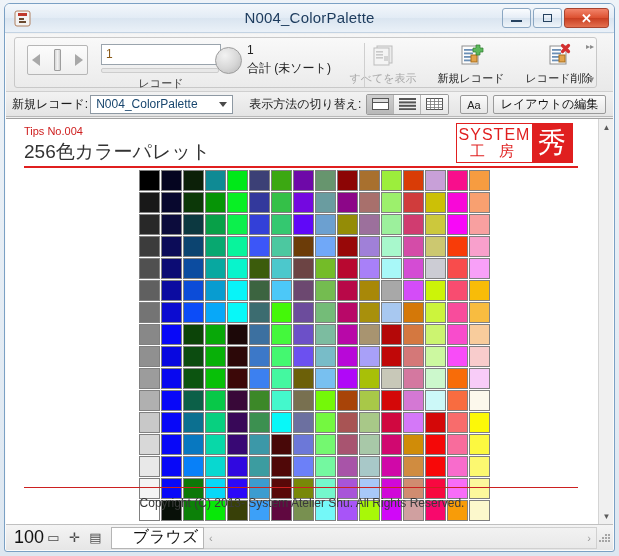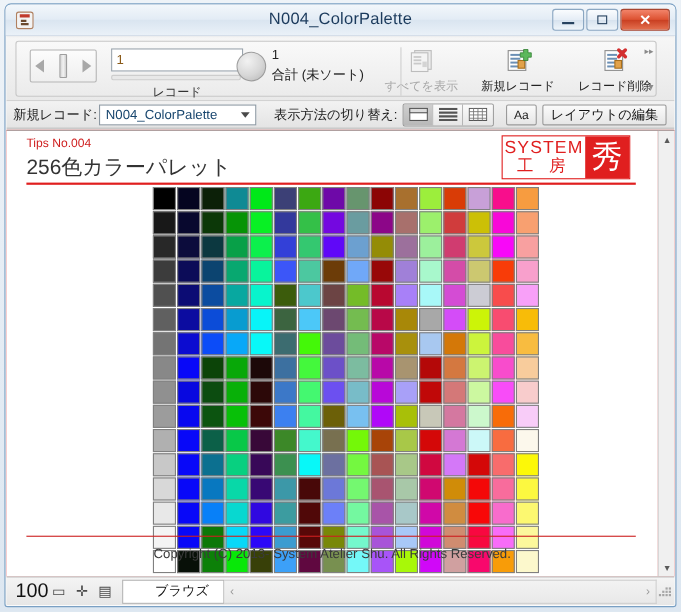--- a/index.html
+++ b/index.html
@@ -233,21 +233,21 @@
     background: linear-gradient(180deg,#f4f4f4,#e6e6e6);
     border-top: 1px solid #c0c0c0;
     display: flex; align-items: center;
   }
   .zoomval { font-size: 18px; color: #111; margin-left: 8px; width: 28px; text-align: center; }
   .sb-icon { width: 19px; height: 18px; display:flex;align-items:center;justify-content:center; margin-left:2px; cursor:pointer; color:#4a4a4a; font-size: 13px;}
   .modebox {
     margin-left: 6px; width: 93px; height: 22px;
     background: #fff; border: 1px solid #b5b5b5;
     display:flex;align-items:center;justify-content:center;
-    font-size: 12px; color: #111; cursor: pointer; padding-left: 16px;
+    font-size: 16px; color: #111; cursor: pointer; padding-left: 16px;
   }
   .hscroll {
     flex: 1; margin-left: 0px; height: 22px;
     background: linear-gradient(180deg,#f2f2f2,#e9e9e9);
     border: 1px solid #d0d0d0; border-left: 0;
     display: flex; align-items: center; justify-content: space-between;
     padding: 0 5px; color: #9a9a9a; font-size: 11px;
   }
   .grip { width: 14px; height: 14px; margin-right: 2px; position: relative; }
   .grip i { position:absolute; width:2px;height:2px;background:#a5a5a5; }

